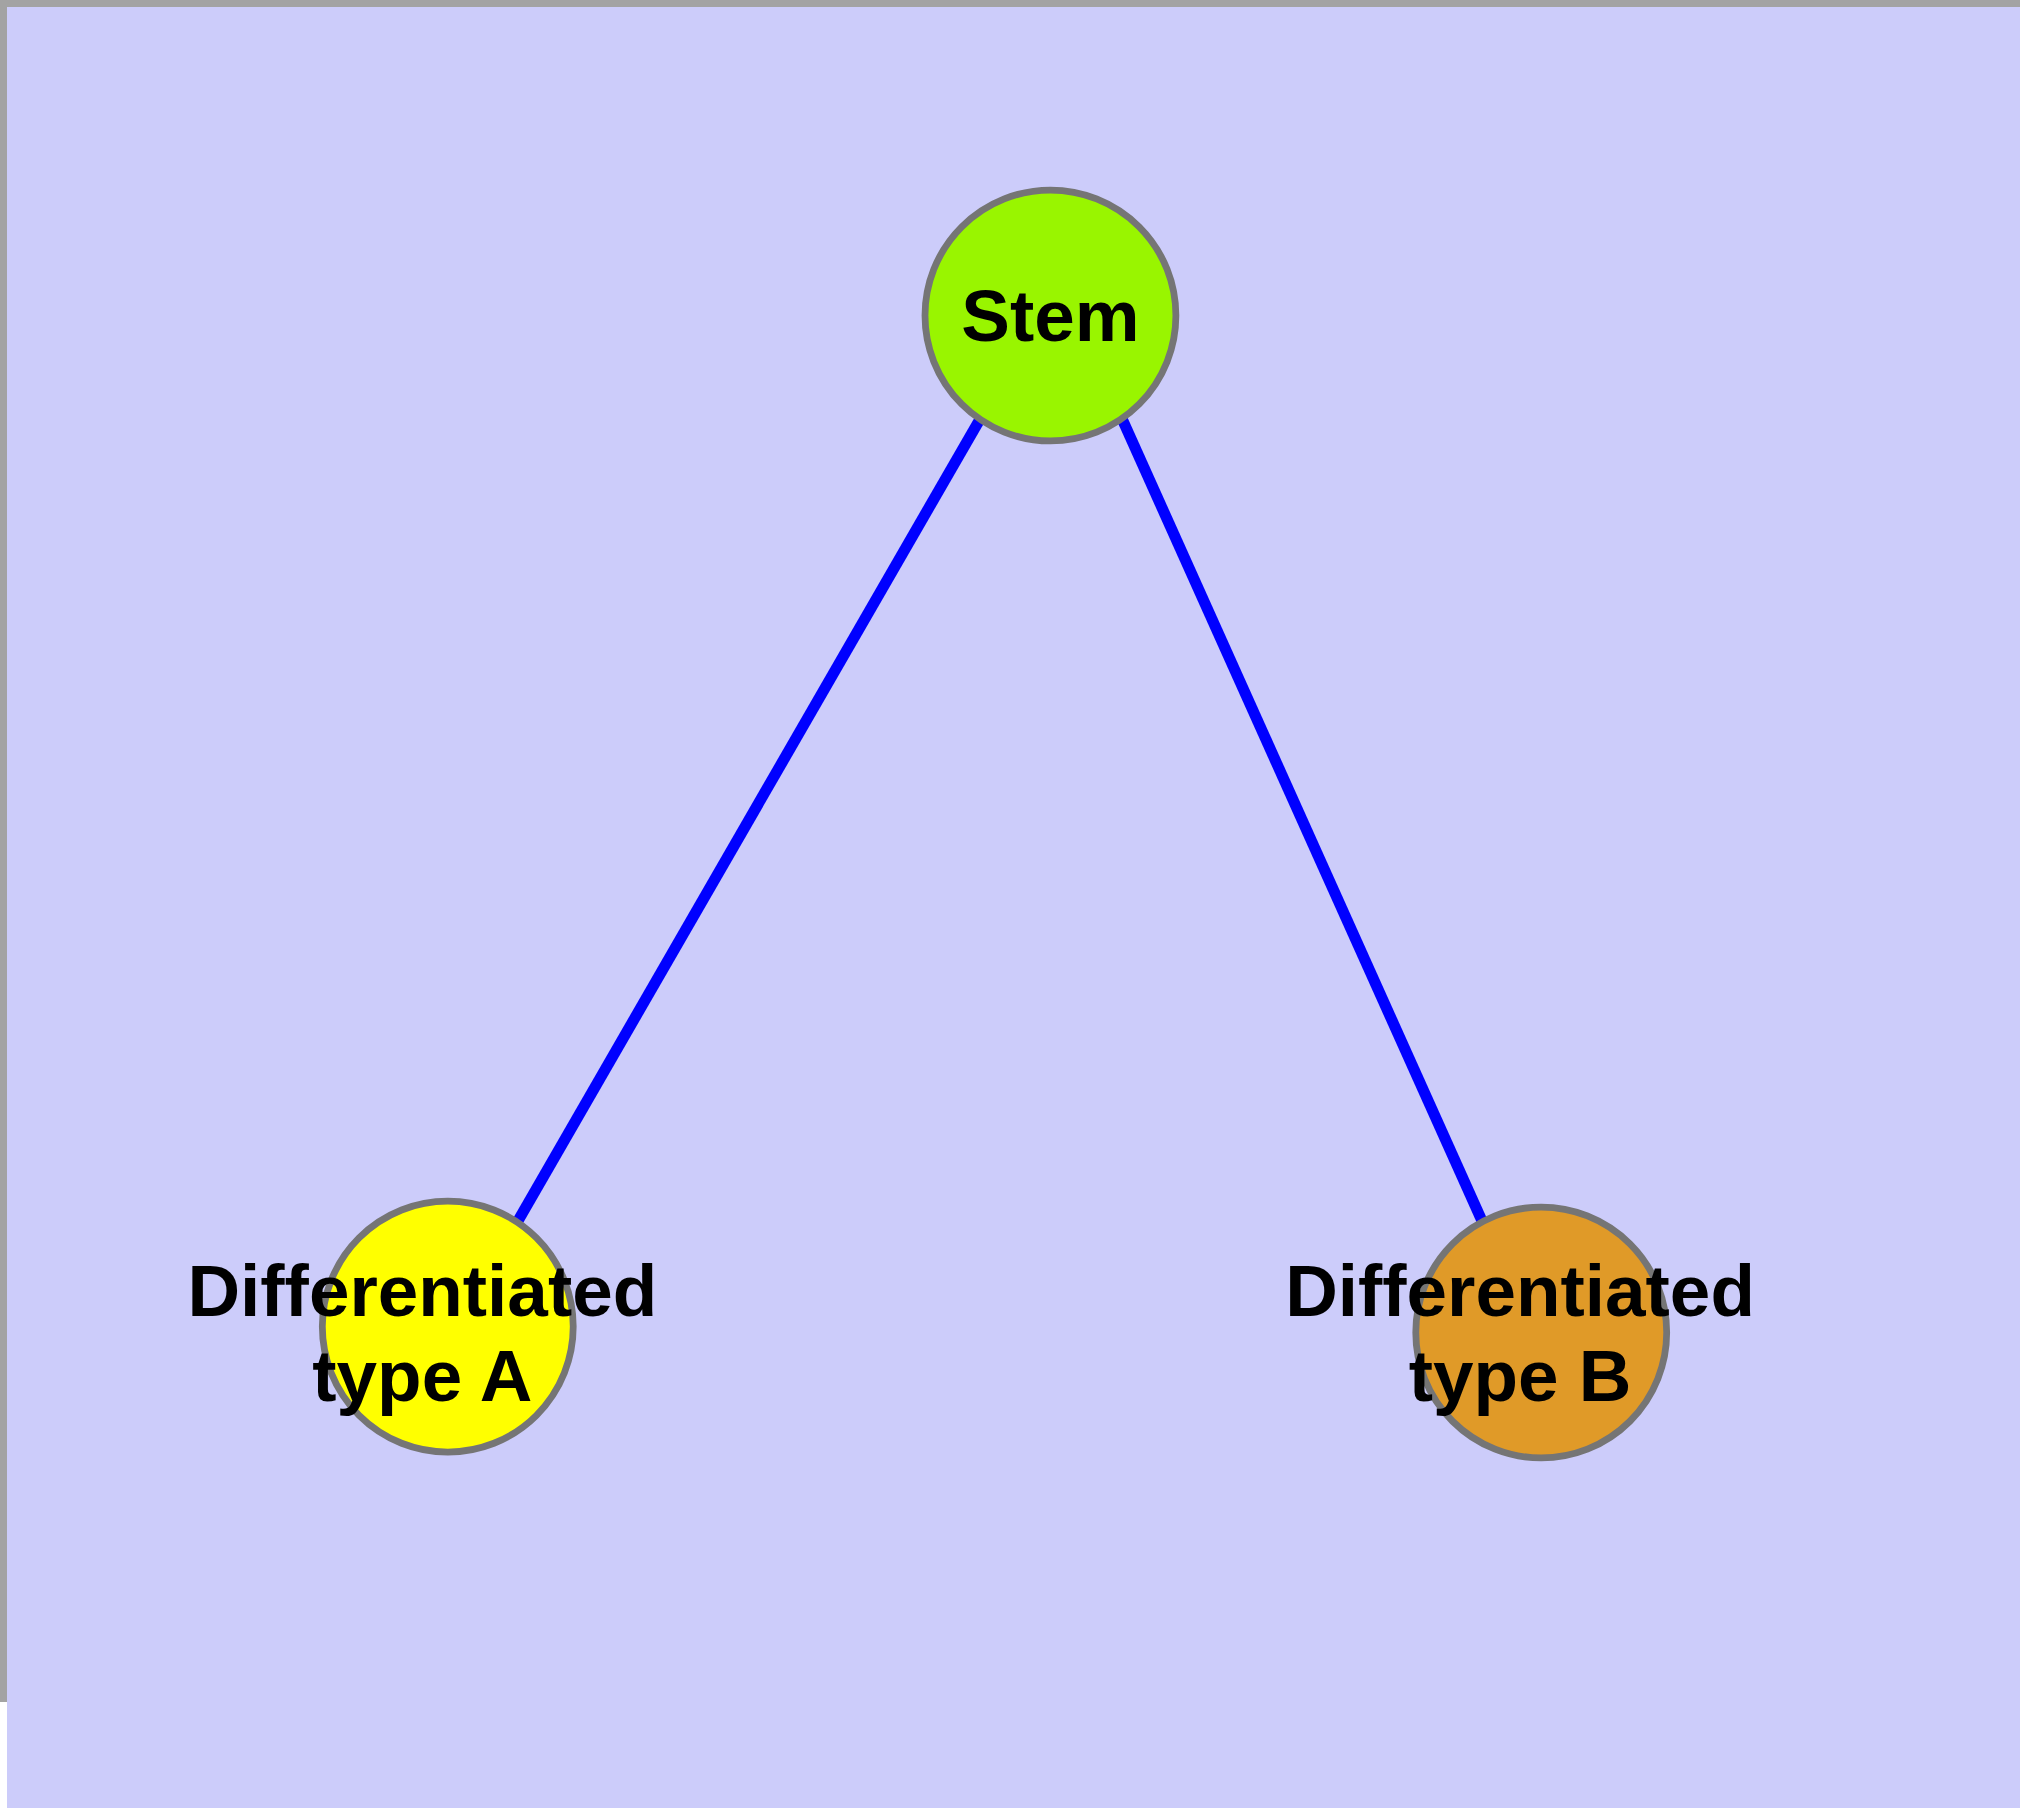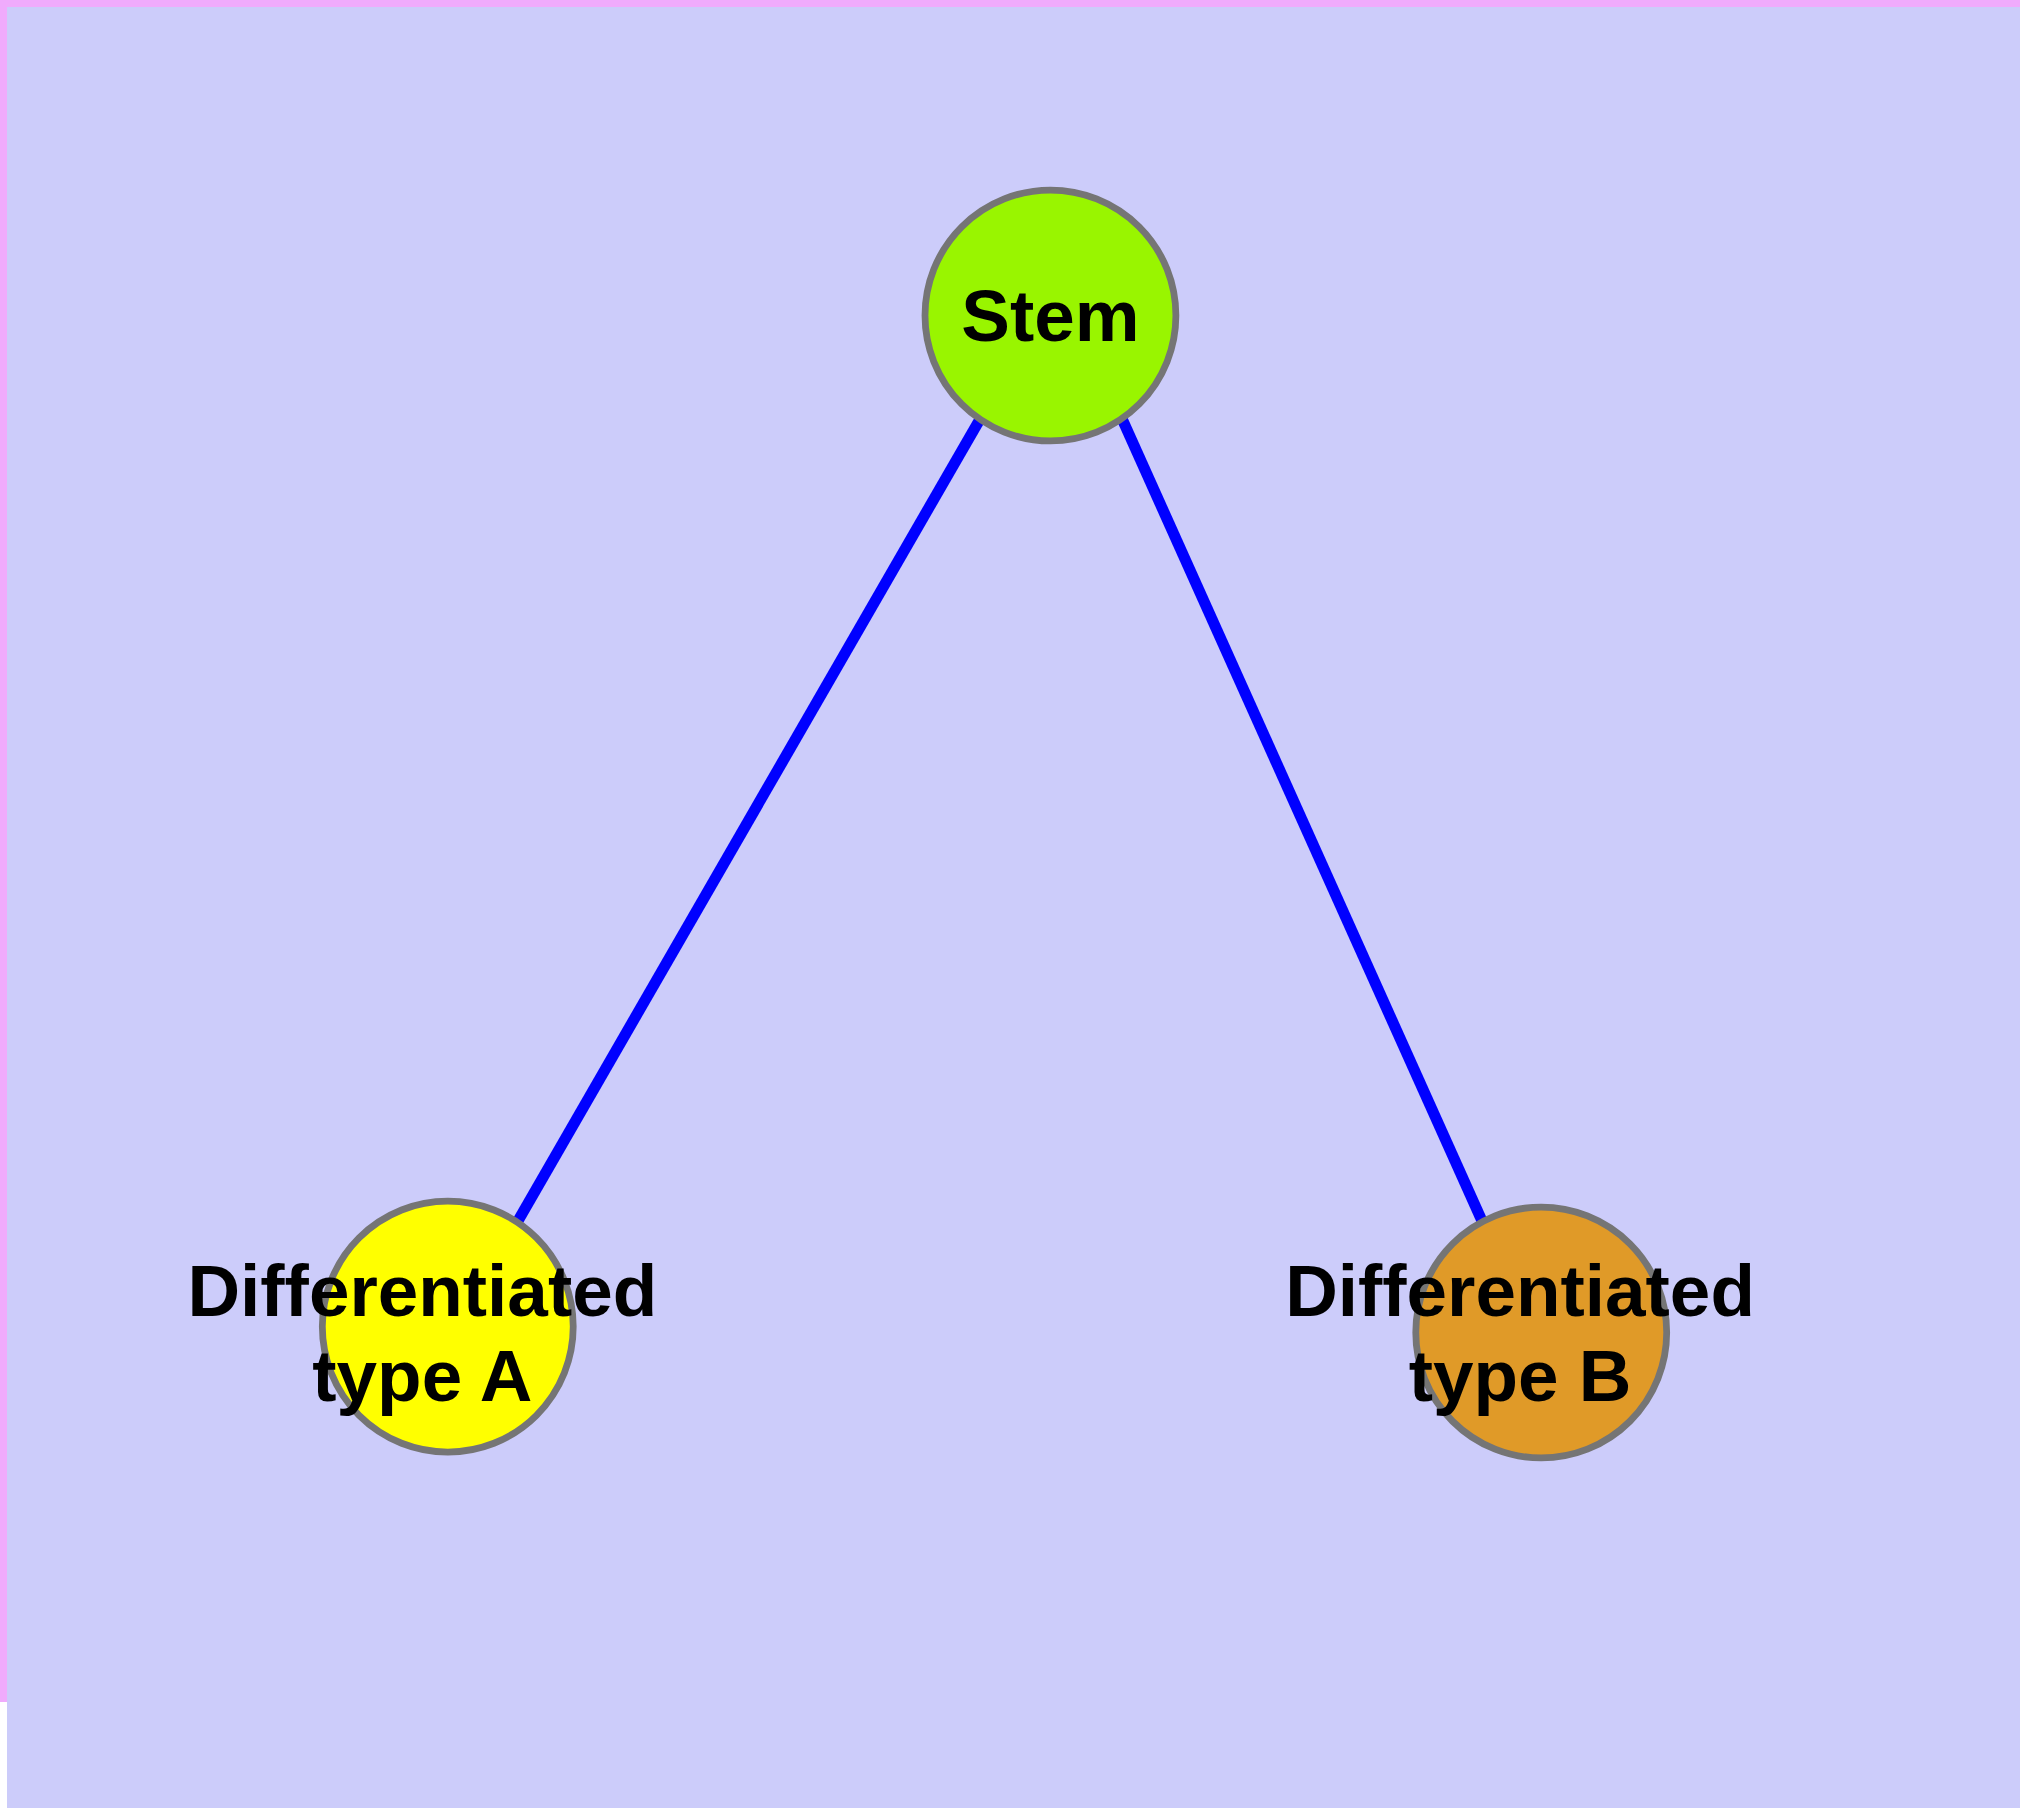--- a/index.html
+++ b/index.html
@@ -12,21 +12,21 @@
     height: 1812px;
     font-family: "Liberation Sans", sans-serif;
     overflow: hidden;
   }
   #graph-canvas {
     position: absolute;
     left: 0;
     top: 0;
     width: 2021px;
     height: 1702px;
-    background: #f0abfc;
+    background: #a3a3a3;
   }
   #graph-plot {
     position: absolute;
     left: 6.8px;
     top: 6.8px;
     width: 2014px;
     height: 1801px;
     background: #ccccfa;
   }
   svg.graph-svg {

